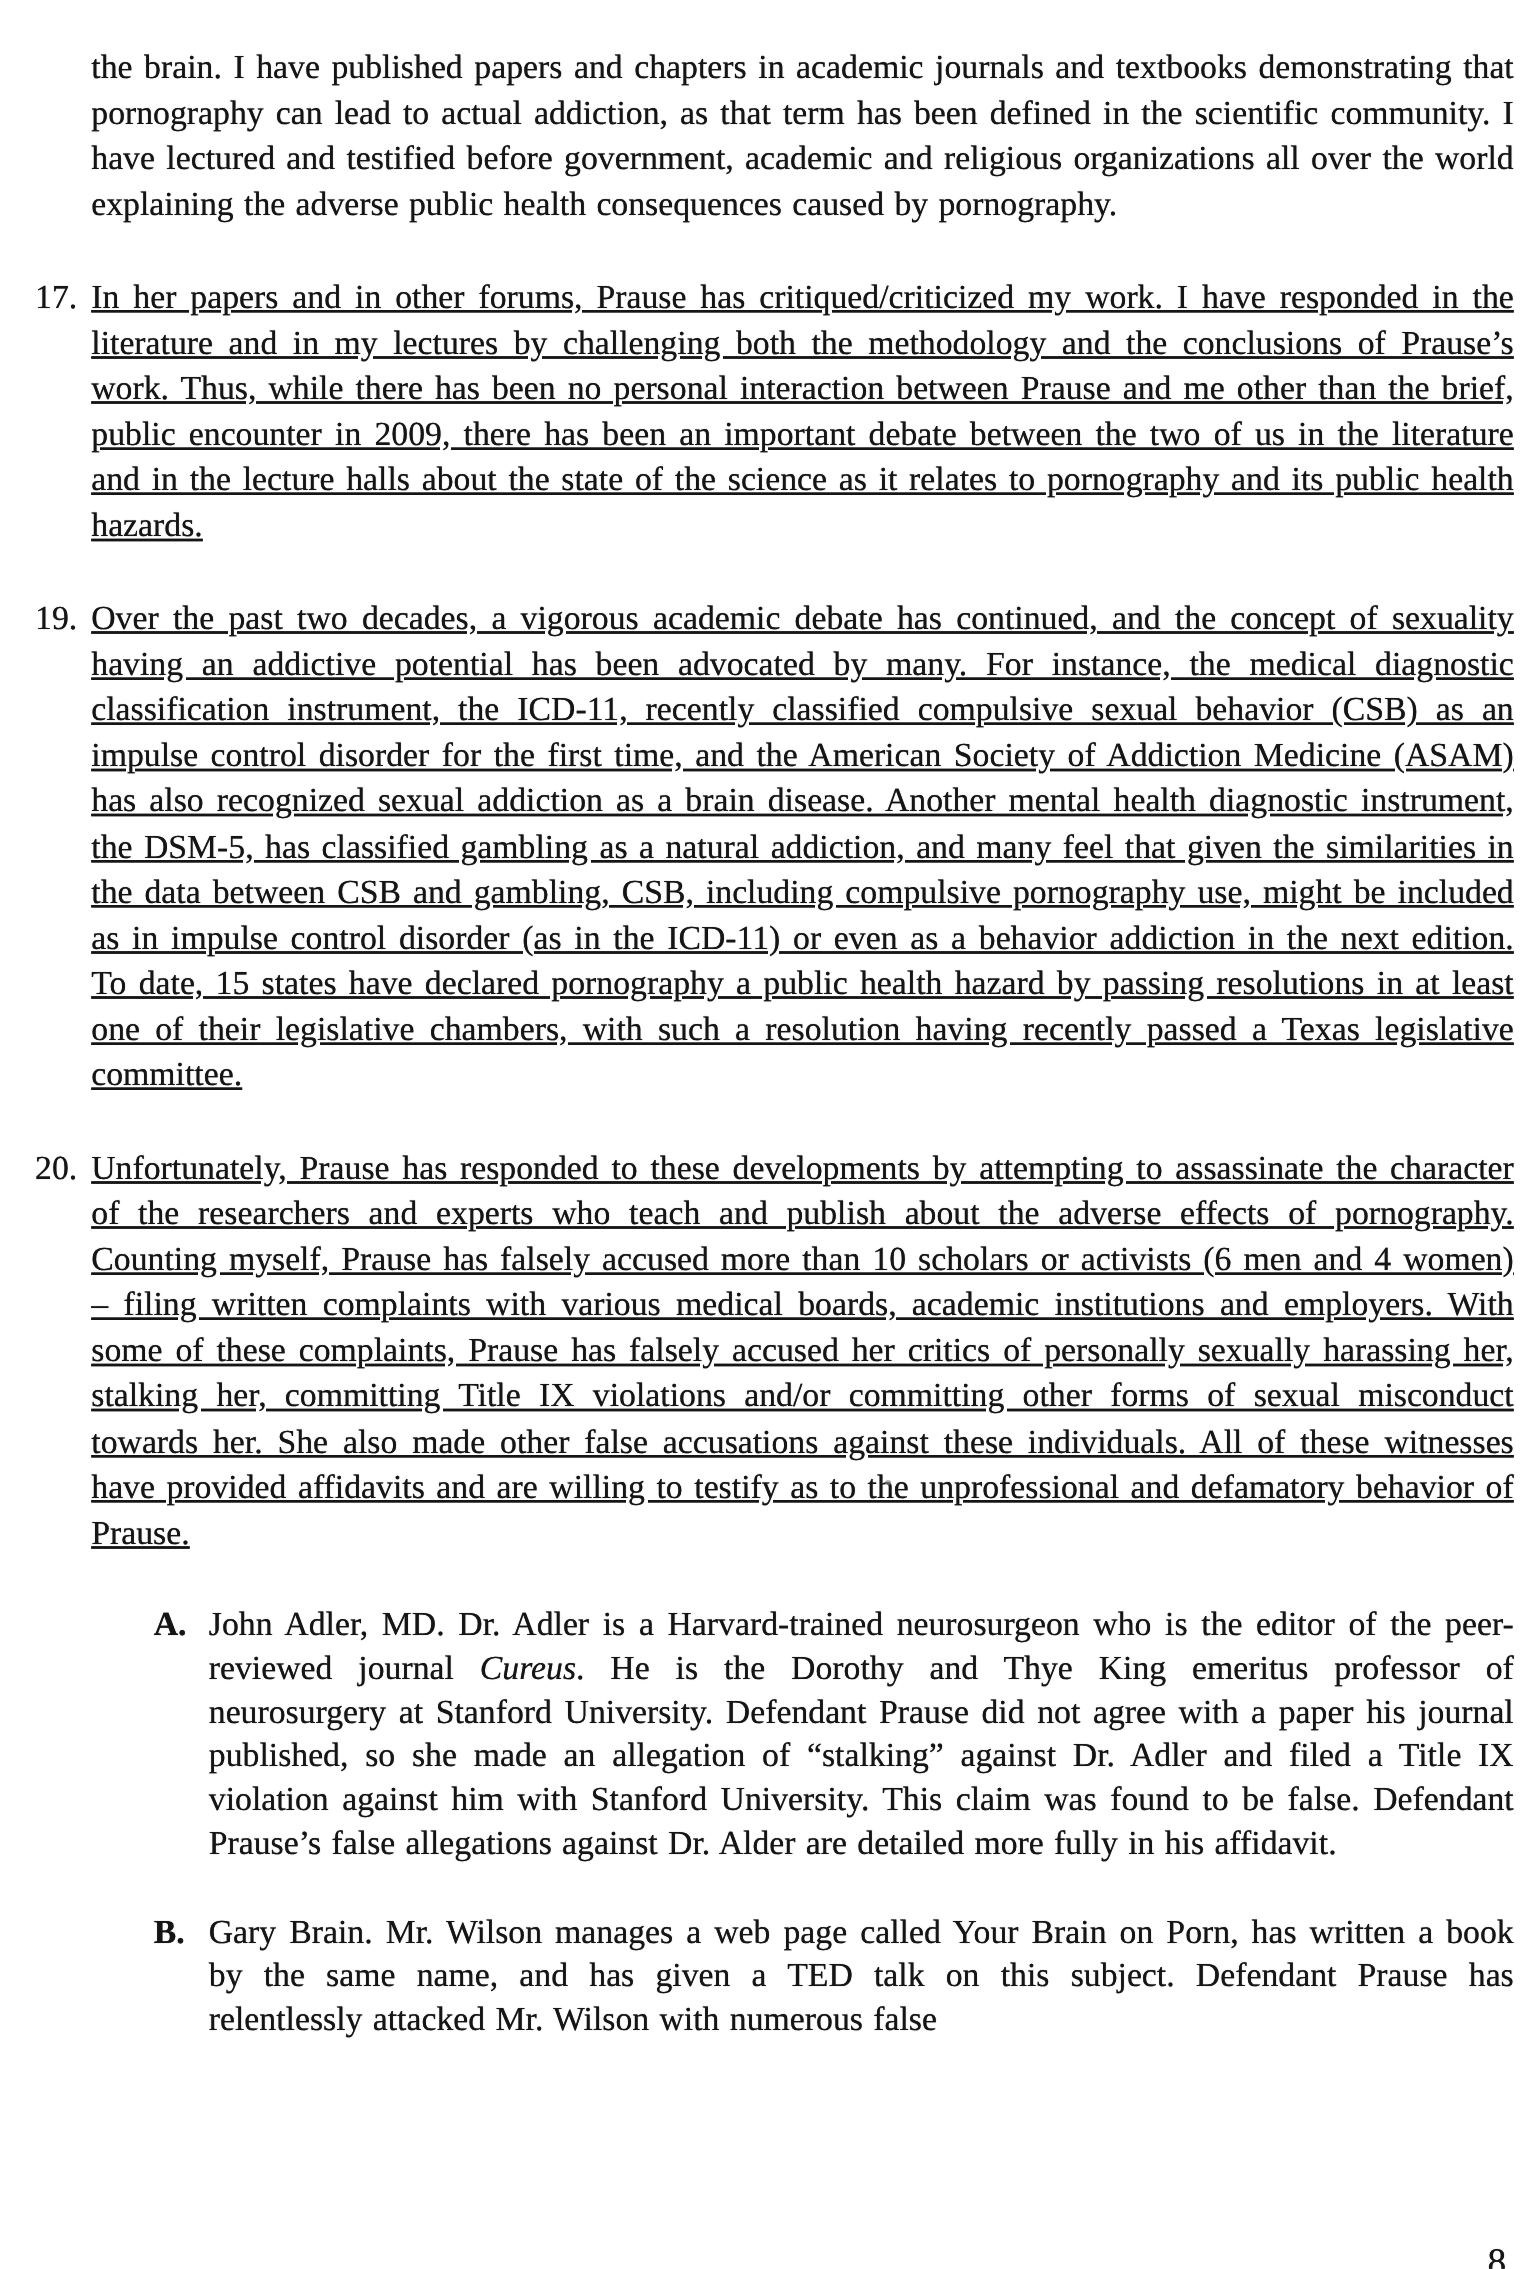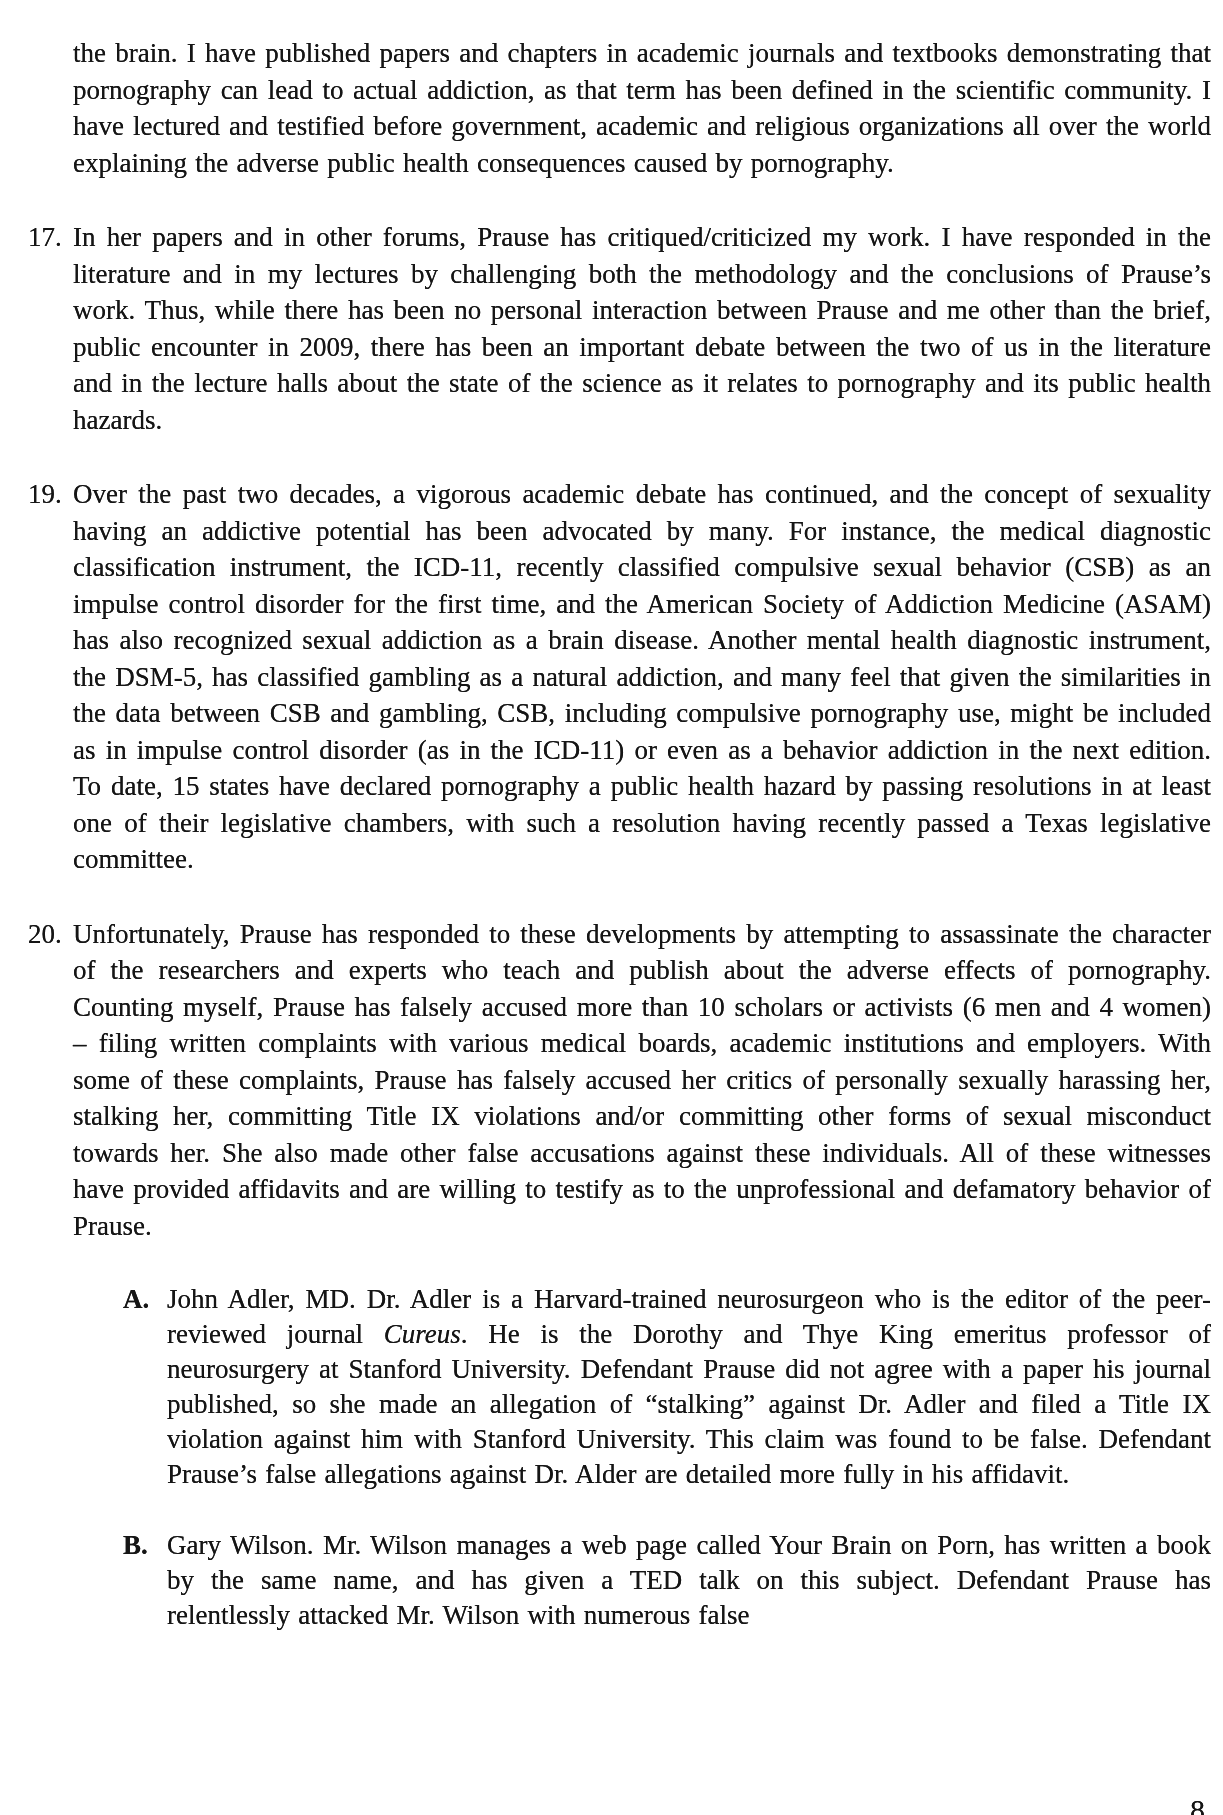--- a/index.html
+++ b/index.html
@@ -29,20 +29,21 @@
   .intro {
     margin: 0 12px 38px 73px;
     text-align: justify;
     word-spacing: 1.5px;
   }
   .para {
     position: relative;
     margin: 0 12px 38px 73px;
     text-align: justify;
     word-spacing: 1.5px;
+    text-decoration: underline;
   }
   .para .num {
     position: absolute;
     left: -45px;
     top: 0;
   }
   .sub {
     position: relative;
     margin: 0 12px 36px 167px;
     text-align: justify;
@@ -95,20 +96,20 @@
   <div class="para">
     <span class="num">20.</span>
     <span>Unfortunately, Prause has responded to these developments by attempting to assassinate the character of the researchers and experts who teach and publish about the adverse effects of pornography.  Counting myself, Prause has falsely accused more than 10 scholars or activists (6 men and 4 women) – filing written complaints with various medical boards, academic institutions and employers.  With some of these complaints, Prause has falsely accused her critics of personally sexually harassing her, stalking her, committing Title IX violations and/or committing other forms of sexual misconduct towards her. She also made other false accusations against these individuals.  All of these witnesses have provided affidavits and are willing to testify as to the unprofessional and defamatory behavior of Prause.</span>
   </div>
 
   <div class="sub">
     <span class="letter">A.</span><b>John Adler, MD</b><span>.  Dr. Adler is a Harvard-trained neurosurgeon who is the editor of the peer-reviewed journal </span><i>Cureus</i><span>.  He is the Dorothy and Thye King emeritus professor of neurosurgery at Stanford University. Defendant Prause did not agree with a paper his journal published, so she made an allegation of “stalking” against Dr. Adler and filed a Title IX violation against him with Stanford University.  This claim was found to be false.  Defendant Prause’s false allegations against Dr. Alder are detailed more fully in his affidavit.</span>
   </div>
 
   <div class="sub">
-    <span class="letter">B.</span><b>Gary Wilson</b><span>.  Mr. Wilson manages a web page called Your Brain on Porn, has written a book by the same name, and has given a TED talk on this subject.  Defendant Prause has relentlessly attacked Mr. Wilson with numerous false</span>
+    <span class="letter">B.</span><b>Gary Brain</b><span>.  Mr. Wilson manages a web page called Your Brain on Porn, has written a book by the same name, and has given a TED talk on this subject.  Defendant Prause has relentlessly attacked Mr. Wilson with numerous false</span>
   </div>
 
   <div class="speck"></div>
 
   <div class="pagenum">8</div>
 
 </div>
 
 </body></html>

